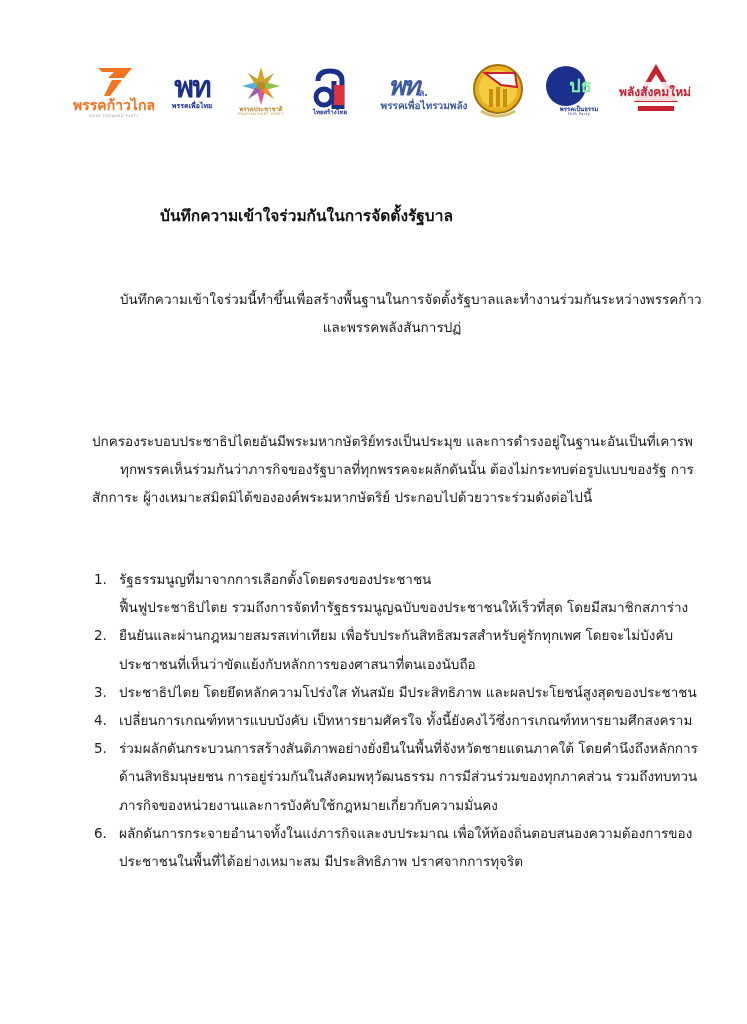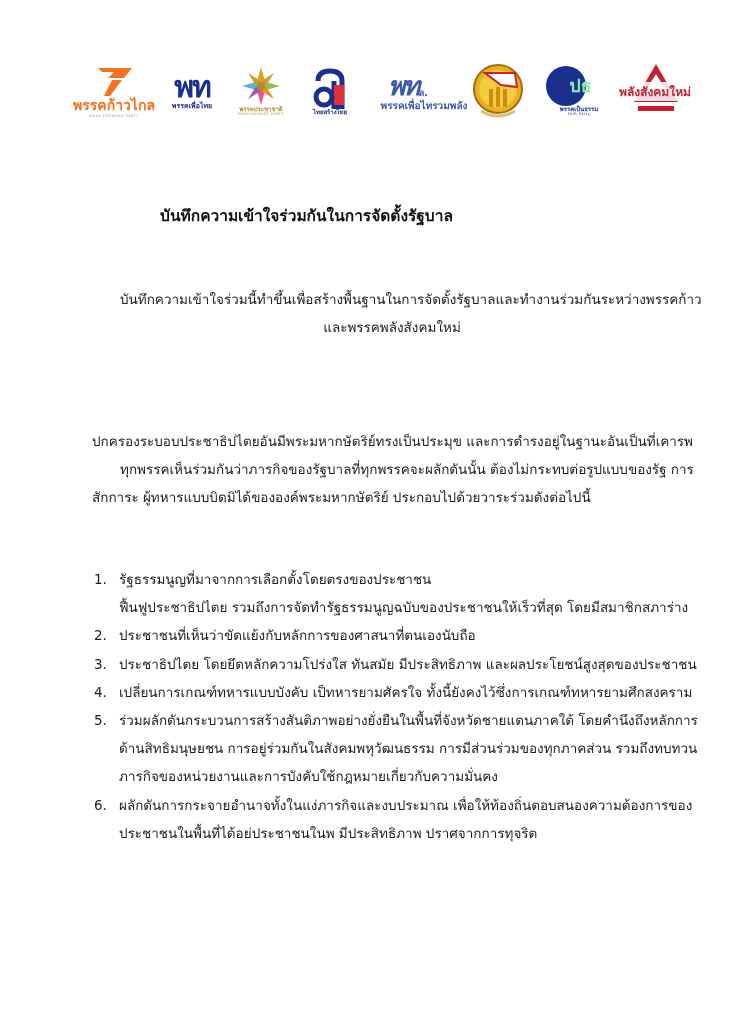--- a/index.html
+++ b/index.html
@@ -108,51 +108,52 @@
       <rect x="6" y="44" width="36" height="5" fill="#c8202f"></rect>
     </svg>
     <span style="position:relative;font-size:12px;font-weight:bold;color:#c8202f;background:rgba(255,255,255,0.85);padding:0 1px;">พลังสังคมใหม่</span>
   </div>
 </div>
 
 <div class="title">บันทึกความเข้าใจร่วมกันในการจัดตั้งรัฐบาล</div>
 
 <div class="para" style="top:285px;text-align:center;">
   <span class="ln indent">บันทึกความเข้าใจร่วมนี้ทำขึ้นเพื่อสร้างพื้นฐานในการจัดตั้งรัฐบาลและทำงานร่วมกันระหว่างพรรคก้าว</span>
-  <span class="ln">และพรรคพลังสังคมใหม่</span>
+  <span class="ln">และพรรคพลังสันการปฏ่</span>
 </div>
 
 <div class="para" style="top:427px;">
   <span class="ln">ปกครองระบอบประชาธิปไตยอันมีพระมหากษัตริย์ทรงเป็นประมุข และการดำรงอยู่ในฐานะอันเป็นที่เคารพ</span>
   <span class="ln indent">ทุกพรรคเห็นร่วมกันว่าภารกิจของรัฐบาลที่ทุกพรรคจะผลักดันนั้น ต้องไม่กระทบต่อรูปแบบของรัฐ  การ</span>
-  <span class="ln">สักการะ ผู้ทหารแบบบิดมิได้ขององค์พระมหากษัตริย์  ประกอบไปด้วยวาระร่วมดังต่อไปนี้</span>
+  <span class="ln">สักการะ ผู้างเหมาะสมิดมิได้ขององค์พระมหากษัตริย์  ประกอบไปด้วยวาระร่วมดังต่อไปนี้</span>
 </div>
 
 <div class="list">
   <div class="item">
     <span class="num">1.</span>
     <span class="ln">รัฐธรรมนูญที่มาจากการเลือกตั้งโดยตรงของประชาชน</span>
     <span class="ln">ฟื้นฟูประชาธิปไตย รวมถึงการจัดทำรัฐธรรมนูญฉบับของประชาชนให้เร็วที่สุด โดยมีสมาชิกสภาร่าง</span>
   </div>
   <div class="item">
     <span class="num">2.</span>
+    <span class="ln">ยืนยันและผ่านกฎหมายสมรสเท่าเทียม เพื่อรับประกันสิทธิสมรสสำหรับคู่รักทุกเพศ โดยจะไม่บังคับ</span>
     <span class="ln">ประชาชนที่เห็นว่าขัดแย้งกับหลักการของศาสนาที่ตนเองนับถือ</span>
   </div>
   <div class="item">
     <span class="num">3.</span>
     <span class="ln">ประชาธิปไตย โดยยึดหลักความโปร่งใส ทันสมัย มีประสิทธิภาพ และผลประโยชน์สูงสุดของประชาชน</span>
   </div>
   <div class="item">
     <span class="num">4.</span>
     <span class="ln">เปลี่ยนการเกณฑ์ทหารแบบบังคับ เป็ทหารยามศัครใจ ทั้งนี้ยังคงไว้ซึ่งการเกณฑ์ทหารยามศึกสงคราม</span>
   </div>
   <div class="item">
     <span class="num">5.</span>
     <span class="ln">ร่วมผลักดันกระบวนการสร้างสันติภาพอย่างยั่งยืนในพื้นที่จังหวัดชายแดนภาคใต้ โดยคำนึงถึงหลักการ</span>
     <span class="ln">ด้านสิทธิมนุษยชน การอยู่ร่วมกันในสังคมพหุวัฒนธรรม  การมีส่วนร่วมของทุกภาคส่วน รวมถึงทบทวน</span>
     <span class="ln">ภารกิจของหน่วยงานและการบังคับใช้กฎหมายเกี่ยวกับความมั่นคง</span>
   </div>
   <div class="item">
     <span class="num">6.</span>
     <span class="ln">ผลักดันการกระจายอำนาจทั้งในแง่ภารกิจและงบประมาณ เพื่อให้ท้องถิ่นตอบสนองความต้องการของ</span>
-    <span class="ln">ประชาชนในพื้นที่ได้อย่ประชาชนในพ มีประสิทธิภาพ ปราศจากการทุจริต</span>
+    <span class="ln">ประชาชนในพื้นที่ได้อย่างเหมาะสม มีประสิทธิภาพ ปราศจากการทุจริต</span>
   </div>
 </div>
 
 </body></html>

